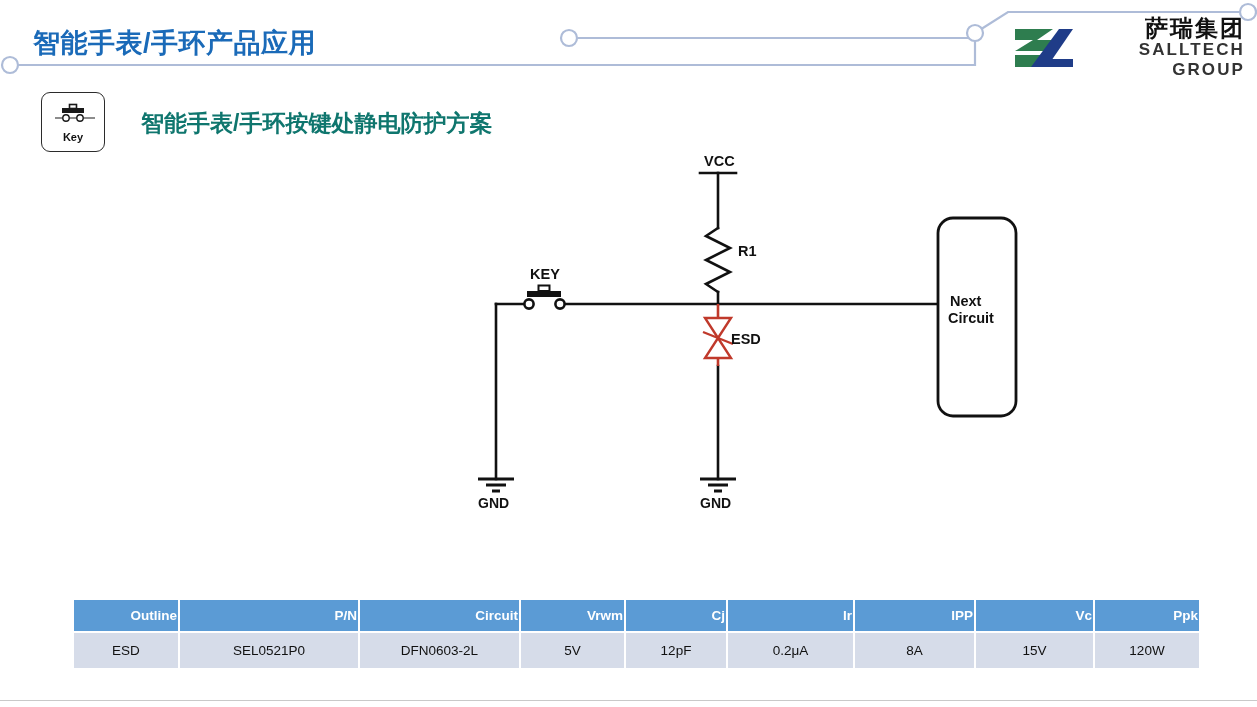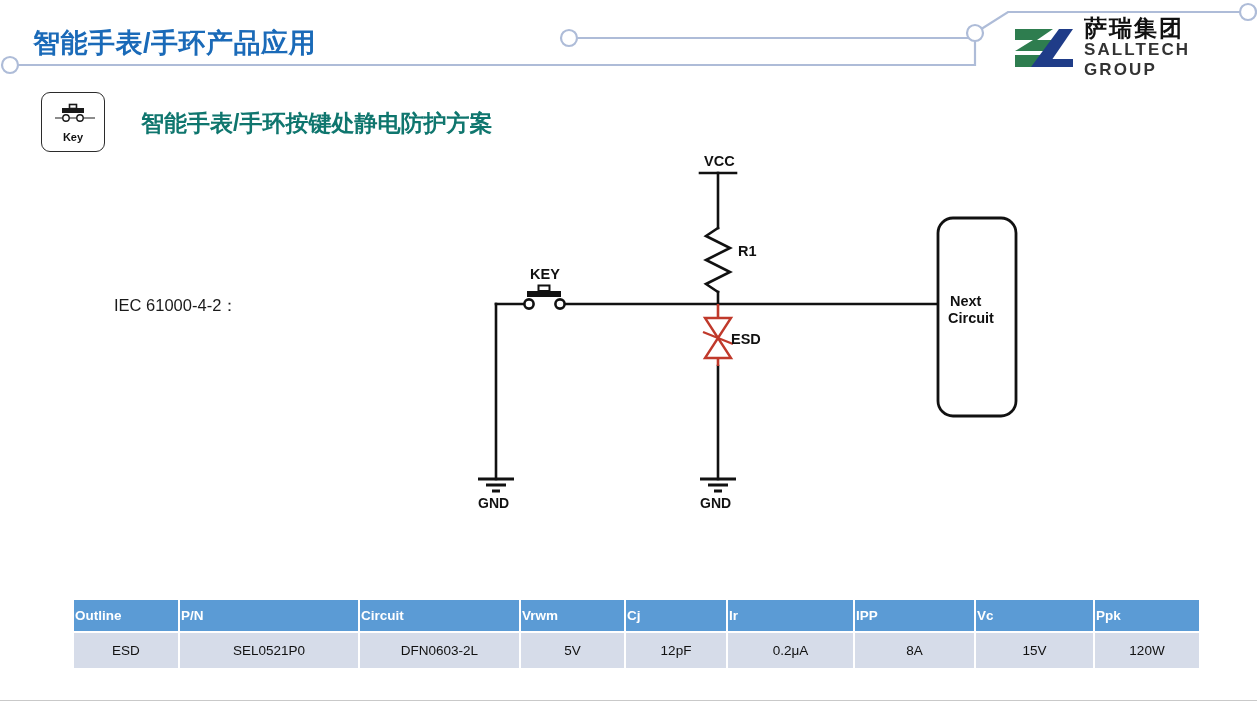--- a/index.html
+++ b/index.html
@@ -14,21 +14,21 @@
   #page-title{
     position:absolute;left:33px;top:25px;
     font-size:27px;font-weight:bold;color:#1A6AB8;
     letter-spacing:0.5px;white-space:nowrap;
   }
   #header-deco{position:absolute;left:0;top:0;width:1257px;height:82px;pointer-events:none;}
 
   
   #logo{
     position:absolute;left:1013px;top:22px;width:232px;height:52px;
-    display:flex;align-items:center;gap:9px;
+    display:flex;align-items:center;gap:9px;text-align:right;
   }
   #logo-mark{width:62px;height:46px;flex:none;}
   #logo-text{display:flex;flex-direction:column;justify-content:center;}
   #logo-cn{font-size:23px;font-weight:bold;color:#111;letter-spacing:2px;line-height:1.05;}
   #logo-en{font-size:17px;font-weight:bold;color:#333;letter-spacing:2.1px;line-height:1.2;}
 
   
   #key-card{
     position:absolute;left:41px;top:92px;width:62px;height:58px;
     border:1.6px solid #2b2b2b;border-radius:9px;
@@ -54,21 +54,21 @@
   #schematic{position:absolute;left:0;top:0;width:1257px;height:707px;}
 
   
   #spec-table{
     position:absolute;left:72px;top:598px;width:1113px;
     border-collapse:separate;border-spacing:2px 2px;
     table-layout:fixed;
   }
   #spec-table th{
     background:#5B9BD5;color:#ffffff;font-size:13.5px;font-weight:bold;
-    height:29px;text-align:left;vertical-align:middle;
+    height:29px;text-align:right;vertical-align:middle;
   }
   #spec-table td{
     background:#D6DCE9;color:#111;font-size:13.5px;
     height:33px;text-align:center;vertical-align:middle;
   }
 
   
   #footer-rule{position:absolute;left:0;top:700px;width:1257px;height:1px;background:#c9c9c9;}
 </style>
 </head>
@@ -113,21 +113,20 @@
     <line x1="4" y1="16" x2="44" y2="16" stroke="#1a1a1a" stroke-width="1.2"></line>
     <circle cx="15" cy="16" r="3.2" fill="#ffffff" stroke="#1a1a1a" stroke-width="1.4"></circle>
     <circle cx="29" cy="16" r="3.2" fill="#ffffff" stroke="#1a1a1a" stroke-width="1.4"></circle>
   </svg>
   <div id="key-card-label">Key</div>
 </div>
 
 <div id="section-heading">智能手表/手环按键处静电防护方案</div>
 
 <div id="iec-note">
-  <div>IEC 61000-4-2：</div>
 </div>
 
 <svg id="schematic" viewBox="0 0 1257 707" width="1257" height="707">
 
   <g stroke="#111111" fill="none" stroke-width="2.6" stroke-linecap="square">
 
     <line x1="700" y1="173" x2="736" y2="173"></line>
 
     <line x1="718" y1="173" x2="718" y2="228"></line>
 

